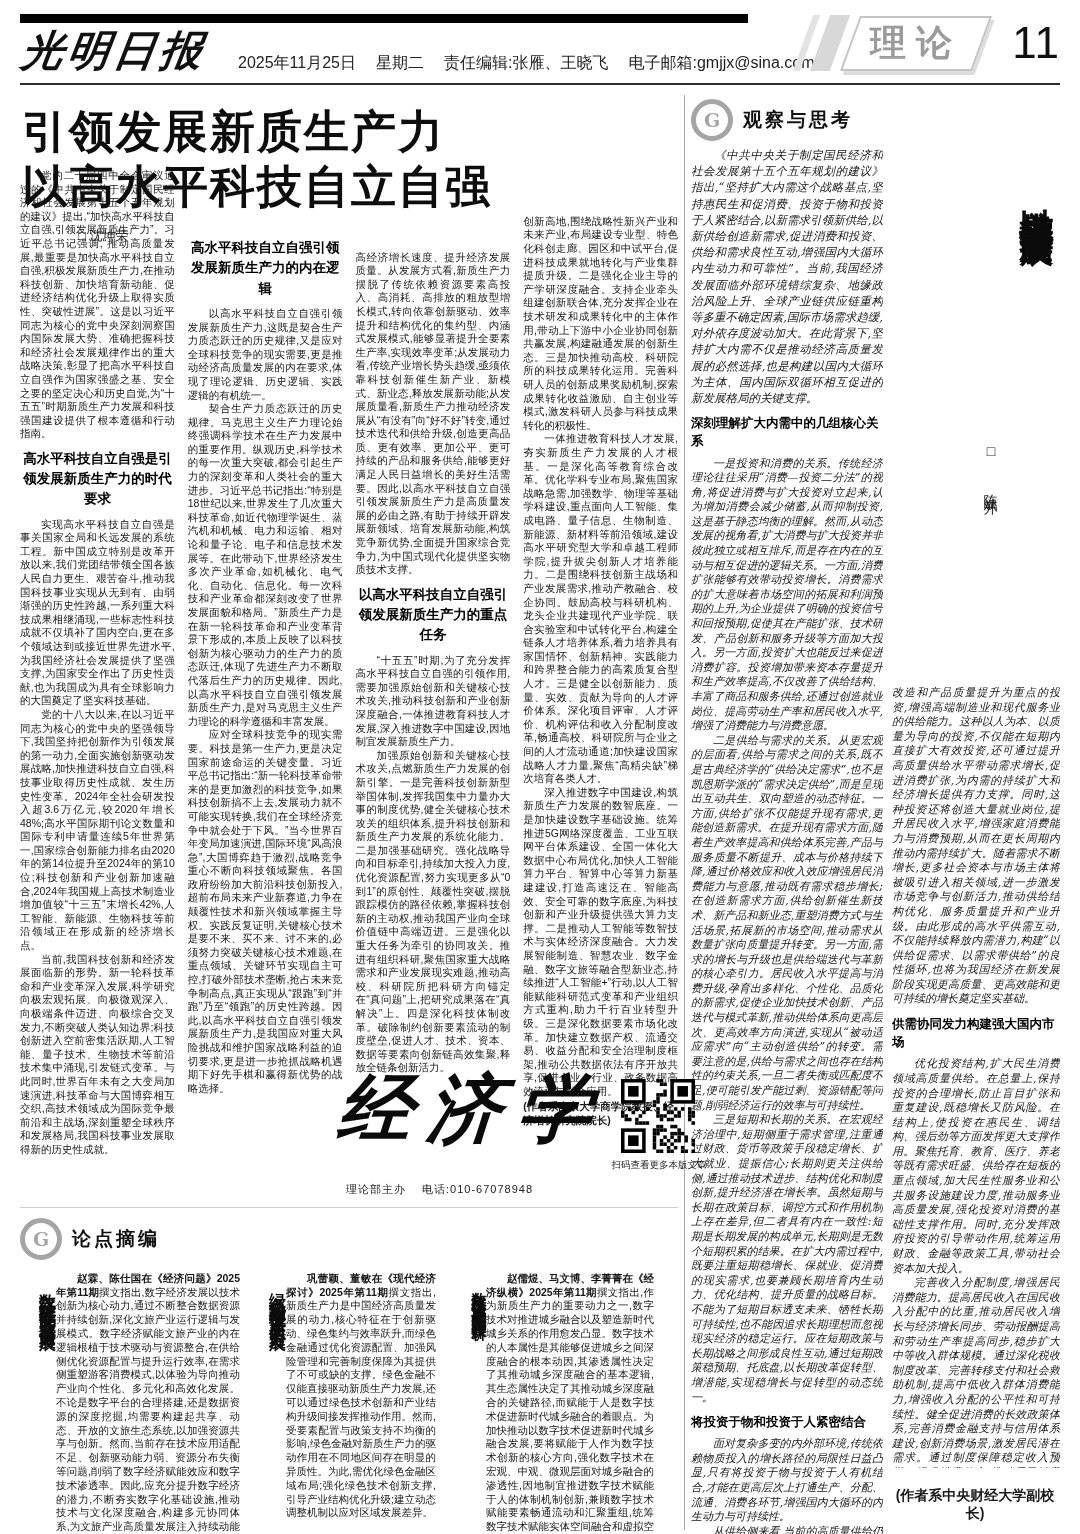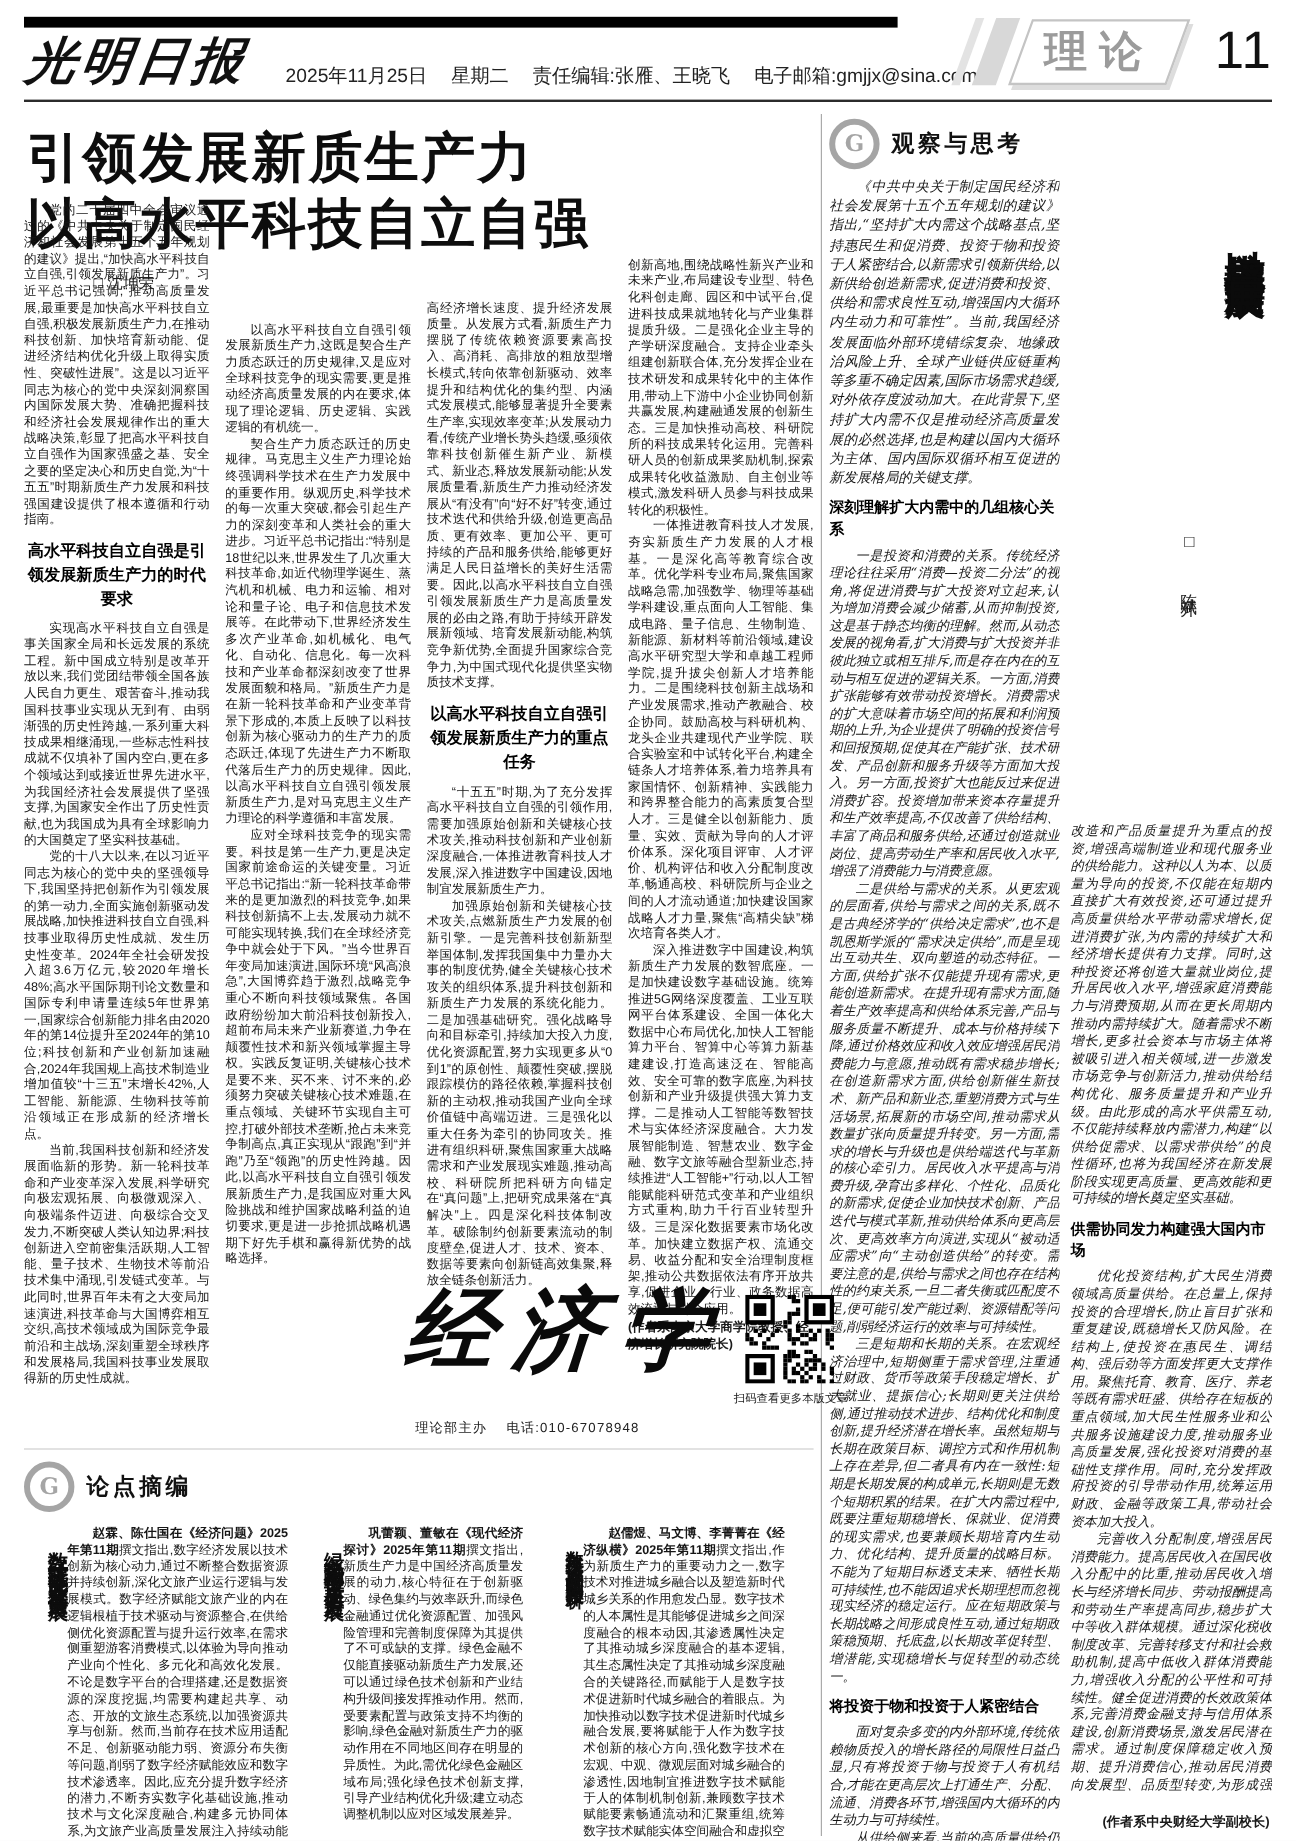--- a/index.html
+++ b/index.html
@@ -63,21 +63,21 @@
   .obs-cols{display:flex;margin-top:6px;height:1390px;}
   .rbody{font-family:"DejaVu Serif",serif;font-style:italic;font-size:11px;line-height:14.6px;text-align:justify;color:#141414;}
   .rcol1{width:192px;flex:none;overflow:hidden;margin-right:9px;}
   .rcol2{flex:1;min-width:0;display:flex;flex-direction:column;}
   .rcol2 .flow{flex:1;overflow:hidden;}
   .quote{font-size:11.5px;line-height:16.2px;}
   .rsub{font-style:normal;font-family:"Liberation Sans",sans-serif;font-size:12.5px;font-weight:bold;text-align:left;margin:8px 0 6px 0;line-height:1.45;color:#000;}
   .vert-head{height:505px;flex:none;display:flex;justify-content:flex-end;overflow:hidden;padding-top:34px;}
   .vh-author{writing-mode:vertical-rl;text-orientation:upright;font-size:14px;margin-top:262px;margin-right:14px;color:#1a1a1a;letter-spacing:4px;}
   .vh-title{writing-mode:vertical-rl;text-orientation:upright;font-size:34px;font-weight:900;font-family:"DejaVu Serif",serif;letter-spacing:2px;color:#0b0b0b;}
-  .rnote{text-align:right;font-weight:bold;font-size:11px;padding:5px 2px 0 0;font-family:"Liberation Sans",sans-serif;}
+  .rnote{text-align:center;font-weight:bold;font-size:14px;padding:5px 2px 0 0;font-family:"Liberation Sans",sans-serif;}
 </style>
 </head>
 <body>
 
 <div class="page">
 
   <div>
     <div class="topbar"></div>
     <div class="mast-row">
       <div class="masthead">光明日报</div>
@@ -112,20 +112,21 @@
 
       <div class="cols">
         <div class="mcol">
             <p class="para">党的二十届四中全会审议通过的《中共中央关于制定国民经济和社会发展第十五个五年规划的建议》提出,“加快高水平科技自立自强,引领发展新质生产力”。习近平总书记强调,“推动高质量发展,最重要是加快高水平科技自立自强,积极发展新质生产力,在推动科技创新、加快培育新动能、促进经济结构优化升级上取得实质性、突破性进展”。这是以习近平同志为核心的党中央深刻洞察国内国际发展大势、准确把握科技和经济社会发展规律作出的重大战略决策,彰显了把高水平科技自立自强作为国家强盛之基、安全之要的坚定决心和历史自觉,为“十五五”时期新质生产力发展和科技强国建设提供了根本遵循和行动指南。</p>
             <h3 class="subhead">高水平科技自立自强是引领发展新质生产力的时代要求</h3>
             <p class="para">实现高水平科技自立自强是事关国家全局和长远发展的系统工程。新中国成立特别是改革开放以来,我们党团结带领全国各族人民自力更生、艰苦奋斗,推动我国科技事业实现从无到有、由弱渐强的历史性跨越,一系列重大科技成果相继涌现,一些标志性科技成就不仅填补了国内空白,更在多个领域达到或接近世界先进水平,为我国经济社会发展提供了坚强支撑,为国家安全作出了历史性贡献,也为我国成为具有全球影响力的大国奠定了坚实科技基础。</p>
             <p class="para">党的十八大以来,在以习近平同志为核心的党中央的坚强领导下,我国坚持把创新作为引领发展的第一动力,全面实施创新驱动发展战略,加快推进科技自立自强,科技事业取得历史性成就、发生历史性变革。2024年全社会研发投入超3.6万亿元,较2020年增长48%;高水平国际期刊论文数量和国际专利申请量连续5年世界第一,国家综合创新能力排名由2020年的第14位提升至2024年的第10位;科技创新和产业创新加速融合,2024年我国规上高技术制造业增加值较“十三五”末增长42%,人工智能、新能源、生物科技等前沿领域正在形成新的经济增长点。</p>
             <p class="para">当前,我国科技创新和经济发展面临新的形势。新一轮科技革命和产业变革深入发展,科学研究向极宏观拓展、向极微观深入、向极端条件迈进、向极综合交叉发力,不断突破人类认知边界;科技创新进入空前密集活跃期,人工智能、量子技术、生物技术等前沿技术集中涌现,引发链式变革。与此同时,世界百年未有之大变局加速演进,科技革命与大国博弈相互交织,高技术领域成为国际竞争最前沿和主战场,深刻重塑全球秩序和发展格局,我国科技事业发展取得新的历史性成就。</p>
           </div>
         <div class="mcol">
+            <h3 class="subhead">高水平科技自立自强引领发展新质生产力的内在逻辑</h3>
             <p class="para">以高水平科技自立自强引领发展新质生产力,这既是契合生产力质态跃迁的历史规律,又是应对全球科技竞争的现实需要,更是推动经济高质量发展的内在要求,体现了理论逻辑、历史逻辑、实践逻辑的有机统一。</p>
             <p class="para">契合生产力质态跃迁的历史规律。马克思主义生产力理论始终强调科学技术在生产力发展中的重要作用。纵观历史,科学技术的每一次重大突破,都会引起生产力的深刻变革和人类社会的重大进步。习近平总书记指出:“特别是18世纪以来,世界发生了几次重大科技革命,如近代物理学诞生、蒸汽机和机械、电力和运输、相对论和量子论、电子和信息技术发展等。在此带动下,世界经济发生多次产业革命,如机械化、电气化、自动化、信息化。每一次科技和产业革命都深刻改变了世界发展面貌和格局。”新质生产力是在新一轮科技革命和产业变革背景下形成的,本质上反映了以科技创新为核心驱动力的生产力的质态跃迁,体现了先进生产力不断取代落后生产力的历史规律。因此,以高水平科技自立自强引领发展新质生产力,是对马克思主义生产力理论的科学遵循和丰富发展。</p>
             <p class="para">应对全球科技竞争的现实需要。科技是第一生产力,更是决定国家前途命运的关键变量。习近平总书记指出:“新一轮科技革命带来的是更加激烈的科技竞争,如果科技创新搞不上去,发展动力就不可能实现转换,我们在全球经济竞争中就会处于下风。”当今世界百年变局加速演进,国际环境“风高浪急”,大国博弈趋于激烈,战略竞争重心不断向科技领域聚焦。各国政府纷纷加大前沿科技创新投入,超前布局未来产业新赛道,力争在颠覆性技术和新兴领域掌握主导权。实践反复证明,关键核心技术是要不来、买不来、讨不来的,必须努力突破关键核心技术难题,在重点领域、关键环节实现自主可控,打破外部技术垄断,抢占未来竞争制高点,真正实现从“跟跑”到“并跑”乃至“领跑”的历史性跨越。因此,以高水平科技自立自强引领发展新质生产力,是我国应对重大风险挑战和维护国家战略利益的迫切要求,更是进一步抢抓战略机遇期下好先手棋和赢得新优势的战略选择。</p>
           </div>
         <div class="mcol">
             <p class="para cont">高经济增长速度、提升经济发展质量。从发展方式看,新质生产力摆脱了传统依赖资源要素高投入、高消耗、高排放的粗放型增长模式,转向依靠创新驱动、效率提升和结构优化的集约型、内涵式发展模式,能够显著提升全要素生产率,实现效率变革;从发展动力看,传统产业增长势头趋缓,亟须依靠科技创新催生新产业、新模式、新业态,释放发展新动能;从发展质量看,新质生产力推动经济发展从“有没有”向“好不好”转变,通过技术迭代和供给升级,创造更高品质、更有效率、更加公平、更可持续的产品和服务供给,能够更好满足人民日益增长的美好生活需要。因此,以高水平科技自立自强引领发展新质生产力是高质量发展的必由之路,有助于持续开辟发展新领域、培育发展新动能,构筑竞争新优势,全面提升国家综合竞争力,为中国式现代化提供坚实物质技术支撑。</p>
             <h3 class="subhead">以高水平科技自立自强引领发展新质生产力的重点任务</h3>
             <p class="para">“十五五”时期,为了充分发挥高水平科技自立自强的引领作用,需要加强原始创新和关键核心技术攻关,推动科技创新和产业创新深度融合,一体推进教育科技人才发展,深入推进数字中国建设,因地制宜发展新质生产力。</p>
             <p class="para">加强原始创新和关键核心技术攻关,点燃新质生产力发展的创新引擎。一是完善科技创新新型举国体制,发挥我国集中力量办大事的制度优势,健全关键核心技术攻关的组织体系,提升科技创新和新质生产力发展的系统化能力。二是加强基础研究。强化战略导向和目标牵引,持续加大投入力度,优化资源配置,努力实现更多从“0到1”的原创性、颠覆性突破,摆脱跟踪模仿的路径依赖,掌握科技创新的主动权,推动我国产业向全球价值链中高端迈进。三是强化以重大任务为牵引的协同攻关。推进有组织科研,聚焦国家重大战略需求和产业发展现实难题,推动高校、科研院所把科研方向锚定在“真问题”上,把研究成果落在“真解决”上。四是深化科技体制改革。破除制约创新要素流动的制度壁垒,促进人才、技术、资本、数据等要素向创新链高效集聚,释放全链条创新活力。</p>
           </div>

